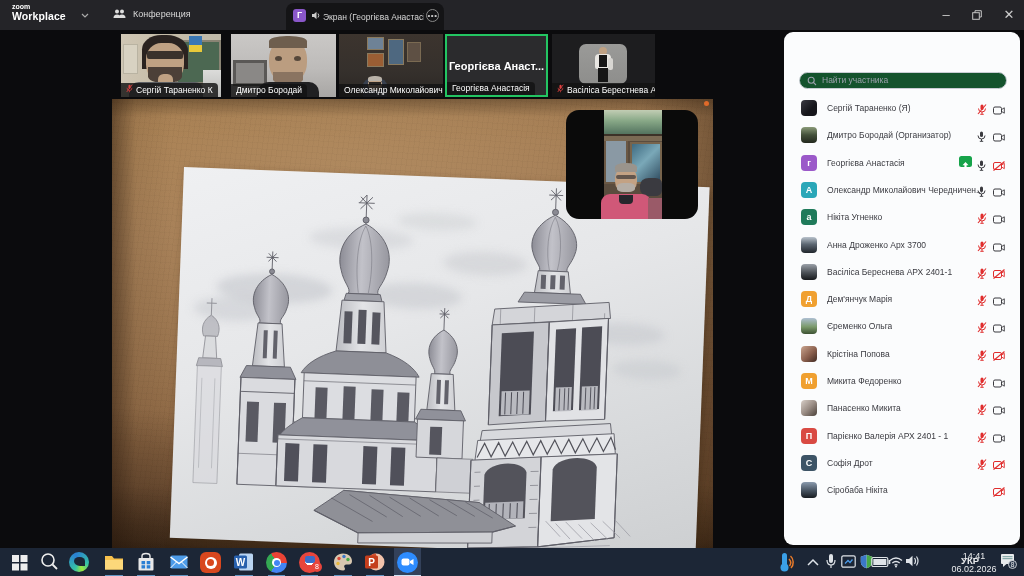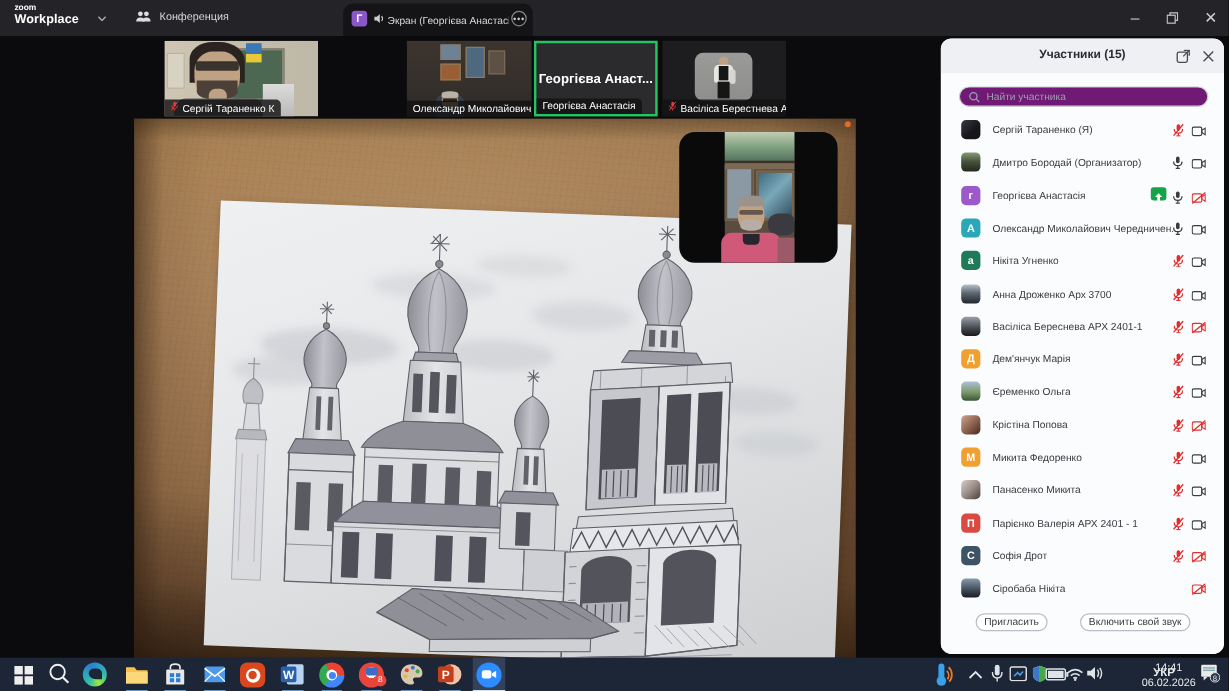--- a/index.html
+++ b/index.html
@@ -42,21 +42,21 @@
   }
   #paper { position:absolute; left:72px; top:68px; width:526px; height:371px; background:linear-gradient(160deg,#eff0f2 0%, #e6e7e9 40%, #d7d9db 75%, #cdcfd1 100%); transform:rotate(2.2deg); transform-origin:top left; box-shadow:3px 4px 8px rgba(60,40,20,0.45); }
 
   
   #pip { position:absolute; left:566px; top:80px; width:132px; height:109px; background:#0a0a0a; border-radius:13px; overflow:hidden; }
 
   
   #panel { position:absolute; left:784px; top:32px; width:236px; height:513px; background:#fbfcfd; border-radius:9px; overflow:hidden; }
   #phead { position:absolute; left:0; top:0; width:100%; height:29px; background:#eef0f3; }
   #phead .title { position:absolute; width:100%; text-align:center; top:8px; font-size:10px; font-weight:bold; color:#2a2a33; }
-  #search { position:absolute; left:15px; top:40px;  width:208px; height:17px; border:1px solid #c9cdd4; border-radius:9px; background:#701a75; color:#9aa0ab; font-size:8.5px; line-height:15px; padding-left:22px; }
+  #search { position:absolute; left:15px; top:40px;  width:208px; height:17px; border:1px solid #c9cdd4; border-radius:9px; background:#14532d; color:#9aa0ab; font-size:8.5px; line-height:15px; padding-left:22px; }
   .prow { position:absolute; left:0; width:236px; height:27px; }
   .pava { position:absolute; left:17px; top:5px; width:16px; height:16px; border-radius:4px; color:#fff; font-size:9px; font-weight:bold; text-align:center; line-height:16px; overflow:hidden; }
   .pname { position:absolute; left:43px; top:8px; font-size:8.5px; color:#3a3a40; white-space:nowrap; max-width:155px; overflow:hidden; }
   .picons { position:absolute; right:15px; top:6px; }
   #pfoot { position:absolute; bottom:0; left:0; width:100%; height:44px; background:#fbfcfd; }
   .pbtn { position:absolute; top:10px; height:15px; border:1px solid #b9bec6; border-radius:8px; background:#fff; color:#3a3a40; font-size:8.5px; text-align:center; }
 
   
   #taskbar { position:absolute; left:0; top:548px; width:1024px; height:28px; background:#1c2636; }
   .tico { position:absolute; top:2px; width:24px; height:24px; }
@@ -93,38 +93,49 @@
   <div class="winbtn" style="left:931px;">–</div>
   <div class="winbtn" style="left:962px;"><svg width="10" height="10" viewBox="0 0 10 10" style="margin-top:10px;">
         <rect x="0.7" y="2.7" width="6.6" height="6.6" fill="none" stroke="#c6c6c6" stroke-width="1"></rect>
         <path d="M3 2.7 L3 0.7 L9.3 0.7 L9.3 7 L7.3 7" fill="none" stroke="#c6c6c6" stroke-width="1"></path>
       </svg></div>
   <div class="winbtn" style="left:994px;">✕</div>
 </div>
 
 <div id="mainarea">
 
-  <div class="thumb" id="t1" style="left:121px; width:128px;margin-left:16px;">
+  <div class="thumb" id="t1" style="left:121px; width:100px;">
     <div class="abs" style="left:0;top:0;width:100%;height:100%;background:linear-gradient(90deg,#cfc6b4 0%,#c6bda9 40%,#beb8a8 100%);"></div>
     <div class="abs" style="left:55px;top:6px;width:45px;height:44px;background:#4c6852;border:2px solid #8a8474;"></div>
     <div class="abs" style="left:68px;top:2px;width:13px;height:16px;background:linear-gradient(180deg,#3a77b4 55%,#e8c93a 55%);"></div>
     <div class="abs" style="left:82px;top:36px;width:26px;height:27px;background:linear-gradient(180deg,#dcdcda,#b9bab8);"></div>
     <div class="abs" style="left:2px;top:10px;width:15px;height:30px;background:#d8d2c2;border:1px solid #b9b3a2;"></div>
 
     <div class="abs" style="left:21px;top:1px;width:46px;height:34px;background:#2a2320;border-radius:42% 46% 0 0;"></div>
     <div class="abs" style="left:25px;top:9px;width:38px;height:40px;background:#bfa183;border-radius:40% 40% 46% 46%;"></div>
     <div class="abs" style="left:26px;top:17px;width:36px;height:8px;background:rgba(25,23,22,0.8);border-radius:2px;"></div>
     <div class="abs" style="left:27px;top:33px;width:34px;height:16px;background:#4c4038;border-radius:0 0 42% 42%;"></div>
     <div class="abs" style="left:37px;top:40px;width:15px;height:14px;background:#bfa183;border-radius:38%;"></div>
     <div class="abs" style="left:8px;top:48px;width:74px;height:15px;background:#5d6065;border-radius:10px 8px 0 0;"></div>
     <div class="vlabel"><svg width="7" height="9" viewBox="0 0 10 13" style="margin-right:3px">
           <rect x="3.5" y="1" width="3" height="6" rx="1.5" fill="#e04040"></rect>
           <path d="M1.5 5.5 Q1.5 9.5 5 9.5 Q8.5 9.5 8.5 5.5 M5 9.5 L5 12" stroke="#e04040" fill="none"></path>
           <line x1="1" y1="11.5" x2="9" y2="1" stroke="#e04040" stroke-width="1.2"></line>
         </svg>Сергій Тараненко К</div>
+  </div>
+  <div class="thumb" id="t2" style="left:231px; width:105px;">
+    <div class="abs" style="left:0;top:0;width:100%;height:100%;background:linear-gradient(180deg,#cac8c6 0%,#bdbbb9 55%,#a8a6a4 100%);"></div>
+    <div class="abs" style="left:2px;top:26px;width:34px;height:26px;background:#8a8886;border:3px solid #5a5856;"></div>
+    <div class="abs" style="left:38px;top:5px;width:38px;height:45px;background:#bb9d80;border-radius:44% 44% 48% 48%;"></div>
+    <div class="abs" style="left:38px;top:2px;width:38px;height:12px;background:#6e5e4e;border-radius:46% 46% 0 0;"></div>
+    <div class="abs" style="left:44px;top:22px;width:7px;height:5px;background:#55473a;border-radius:50%;"></div>
+    <div class="abs" style="left:63px;top:22px;width:7px;height:5px;background:#55473a;border-radius:50%;"></div>
+    <div class="abs" style="left:42px;top:38px;width:30px;height:12px;background:#8a7461;border-radius:0 0 40% 40%;"></div>
+    <div class="abs" style="left:26px;top:48px;width:62px;height:15px;background:#202022;border-radius:12px 10px 0 0;"></div>
+    <div class="vlabel">Дмитро Бородай</div>
   </div>
   <div class="thumb" id="t3" style="left:339px; width:104px;">
     <div class="abs" style="left:0;top:0;width:100%;height:100%;background:linear-gradient(180deg,#3c342e 0%,#35302c 60%,#2b2724 100%);"></div>
     <div class="abs" style="left:28px;top:3px;width:17px;height:13px;background:#6e8296;border:1px solid #8a7a5e;"></div>
     <div class="abs" style="left:28px;top:19px;width:17px;height:14px;background:#9a5e34;border:1px solid #8a7a5e;"></div>
     <div class="abs" style="left:49px;top:5px;width:16px;height:26px;background:#4e6880;border:1px solid #8a7a5e;"></div>
     <div class="abs" style="left:68px;top:8px;width:14px;height:20px;background:#5e5044;border:1px solid #7a6a52;"></div>
     <div class="abs" style="left:24px;top:44px;width:24px;height:19px;background:#38404e;border-radius:40% 40% 0 0;"></div>
     <div class="abs" style="left:29px;top:44px;width:14px;height:13px;background:#c0a285;border-radius:46%;"></div>
     <div class="abs" style="left:29px;top:42px;width:14px;height:5px;background:#b9b2a8;border-radius:45% 45% 0 0;"></div>
@@ -358,30 +369,20 @@
       <div class="abs" style="left:-3px;top:84px;width:50px;height:25px;background:#d05878;border-radius:9px 9px 0 0;"></div>
       <div class="abs" style="left:15px;top:85px;width:14px;height:9px;background:#26262c;border-radius:0 0 4px 4px;"></div>
       <div class="abs" style="left:44px;top:88px;width:14px;height:21px;background:#9a5a68;"></div>
     </div>
   </div>
 
   <div class="abs" style="left:704px;top:71px;width:5px;height:5px;border-radius:50%;background:#e06a2a;"></div>
 </div>
 
 <div id="panel">
-  <div id="phead">
-      <div class="title">Участники (15)</div>
-    <svg class="abs" style="left:196px;top:9px;" width="12" height="12" viewBox="0 0 12 12">
-        <rect x="1" y="2.5" width="8.5" height="8.5" rx="1.5" fill="none" stroke="#4a4a52" stroke-width="1.1"></rect>
-        <path d="M6.5 1 L11 1 L11 5.5 M11 1 L6 6" fill="none" stroke="#4a4a52" stroke-width="1.1"></path>
-      </svg>
-    <svg class="abs" style="left:218px;top:10px;" width="10" height="10" viewBox="0 0 10 10">
-        <path d="M1 1 L9 9 M9 1 L1 9" stroke="#4a4a52" stroke-width="1.2"></path>
-      </svg>
-  </div>
   <div id="search"><svg class="abs" style="left:7px;top:3px;" width="10" height="10" viewBox="0 0 10 10">
         <circle cx="4.2" cy="4.2" r="3" fill="none" stroke="#9aa0ab" stroke-width="1.1"></circle>
         <line x1="6.4" y1="6.4" x2="9" y2="9" stroke="#9aa0ab" stroke-width="1.1"></line>
       </svg>Найти участника</div>
   <div id="rows">
 <div class="prow" style="top:63.0px;padding-left:20px;">
         <div class="pava" style="background:linear-gradient(135deg,#3a3a42 0%,#15151a 60%);"></div>
         <div class="pname">Сергій Тараненко (Я)</div>
         <div class="picons"><span style="display:inline-block;width:10px;margin-right:6px;"><svg width="10" height="11" viewBox="0 0 10 11">
               <rect x="3.5" y="0.5" width="3" height="5.5" rx="1.5" fill="#e02d2d"></rect>
@@ -582,24 +583,20 @@
 <div class="prow" style="top:445.2px;">
         <div class="pava" style="background:linear-gradient(180deg,#8a9aad 0%,#46525f 55%,#181c21 100%);"></div>
         <div class="pname">Сіробаба Нікіта</div>
         <div class="picons"><span style="display:inline-block;width:10px;margin-right:6px;"></span><svg width="12" height="10" viewBox="0 0 12 10" style="margin-top:0.5px">
             <rect x="0.5" y="1.5" width="8" height="7" rx="1.5" fill="none" stroke="#e02d2d" stroke-width="1"></rect>
             <path d="M8.5 4.1 L11.3 2.3 L11.3 7.7 L8.5 5.9 Z" fill="none" stroke="#e02d2d" stroke-width="0.9"></path>
             <line x1="0.5" y1="9.5" x2="11.5" y2="0.5" stroke="#e02d2d" stroke-width="1.1"></line>
           </svg></div>
       </div>
 </div>
-  <div id="pfoot">
-    <div class="pbtn" style="left:29px; width:60px; line-height:13px;">Пригласить</div>
-    <div class="pbtn" style="left:116px; width:92px; line-height:13px;">Включить свой звук</div>
-  </div>
 </div>
 
 <div id="taskbar">
 
   <svg class="tico" style="left:8px;" viewBox="0 0 24 24">
       <g fill="#eee">
         <rect x="4" y="5" width="7" height="7"></rect>
         <rect x="12.5" y="5" width="7" height="7"></rect>
         <rect x="4" y="13.5" width="7" height="7"></rect>
         <rect x="12.5" y="13.5" width="7" height="7"></rect>

